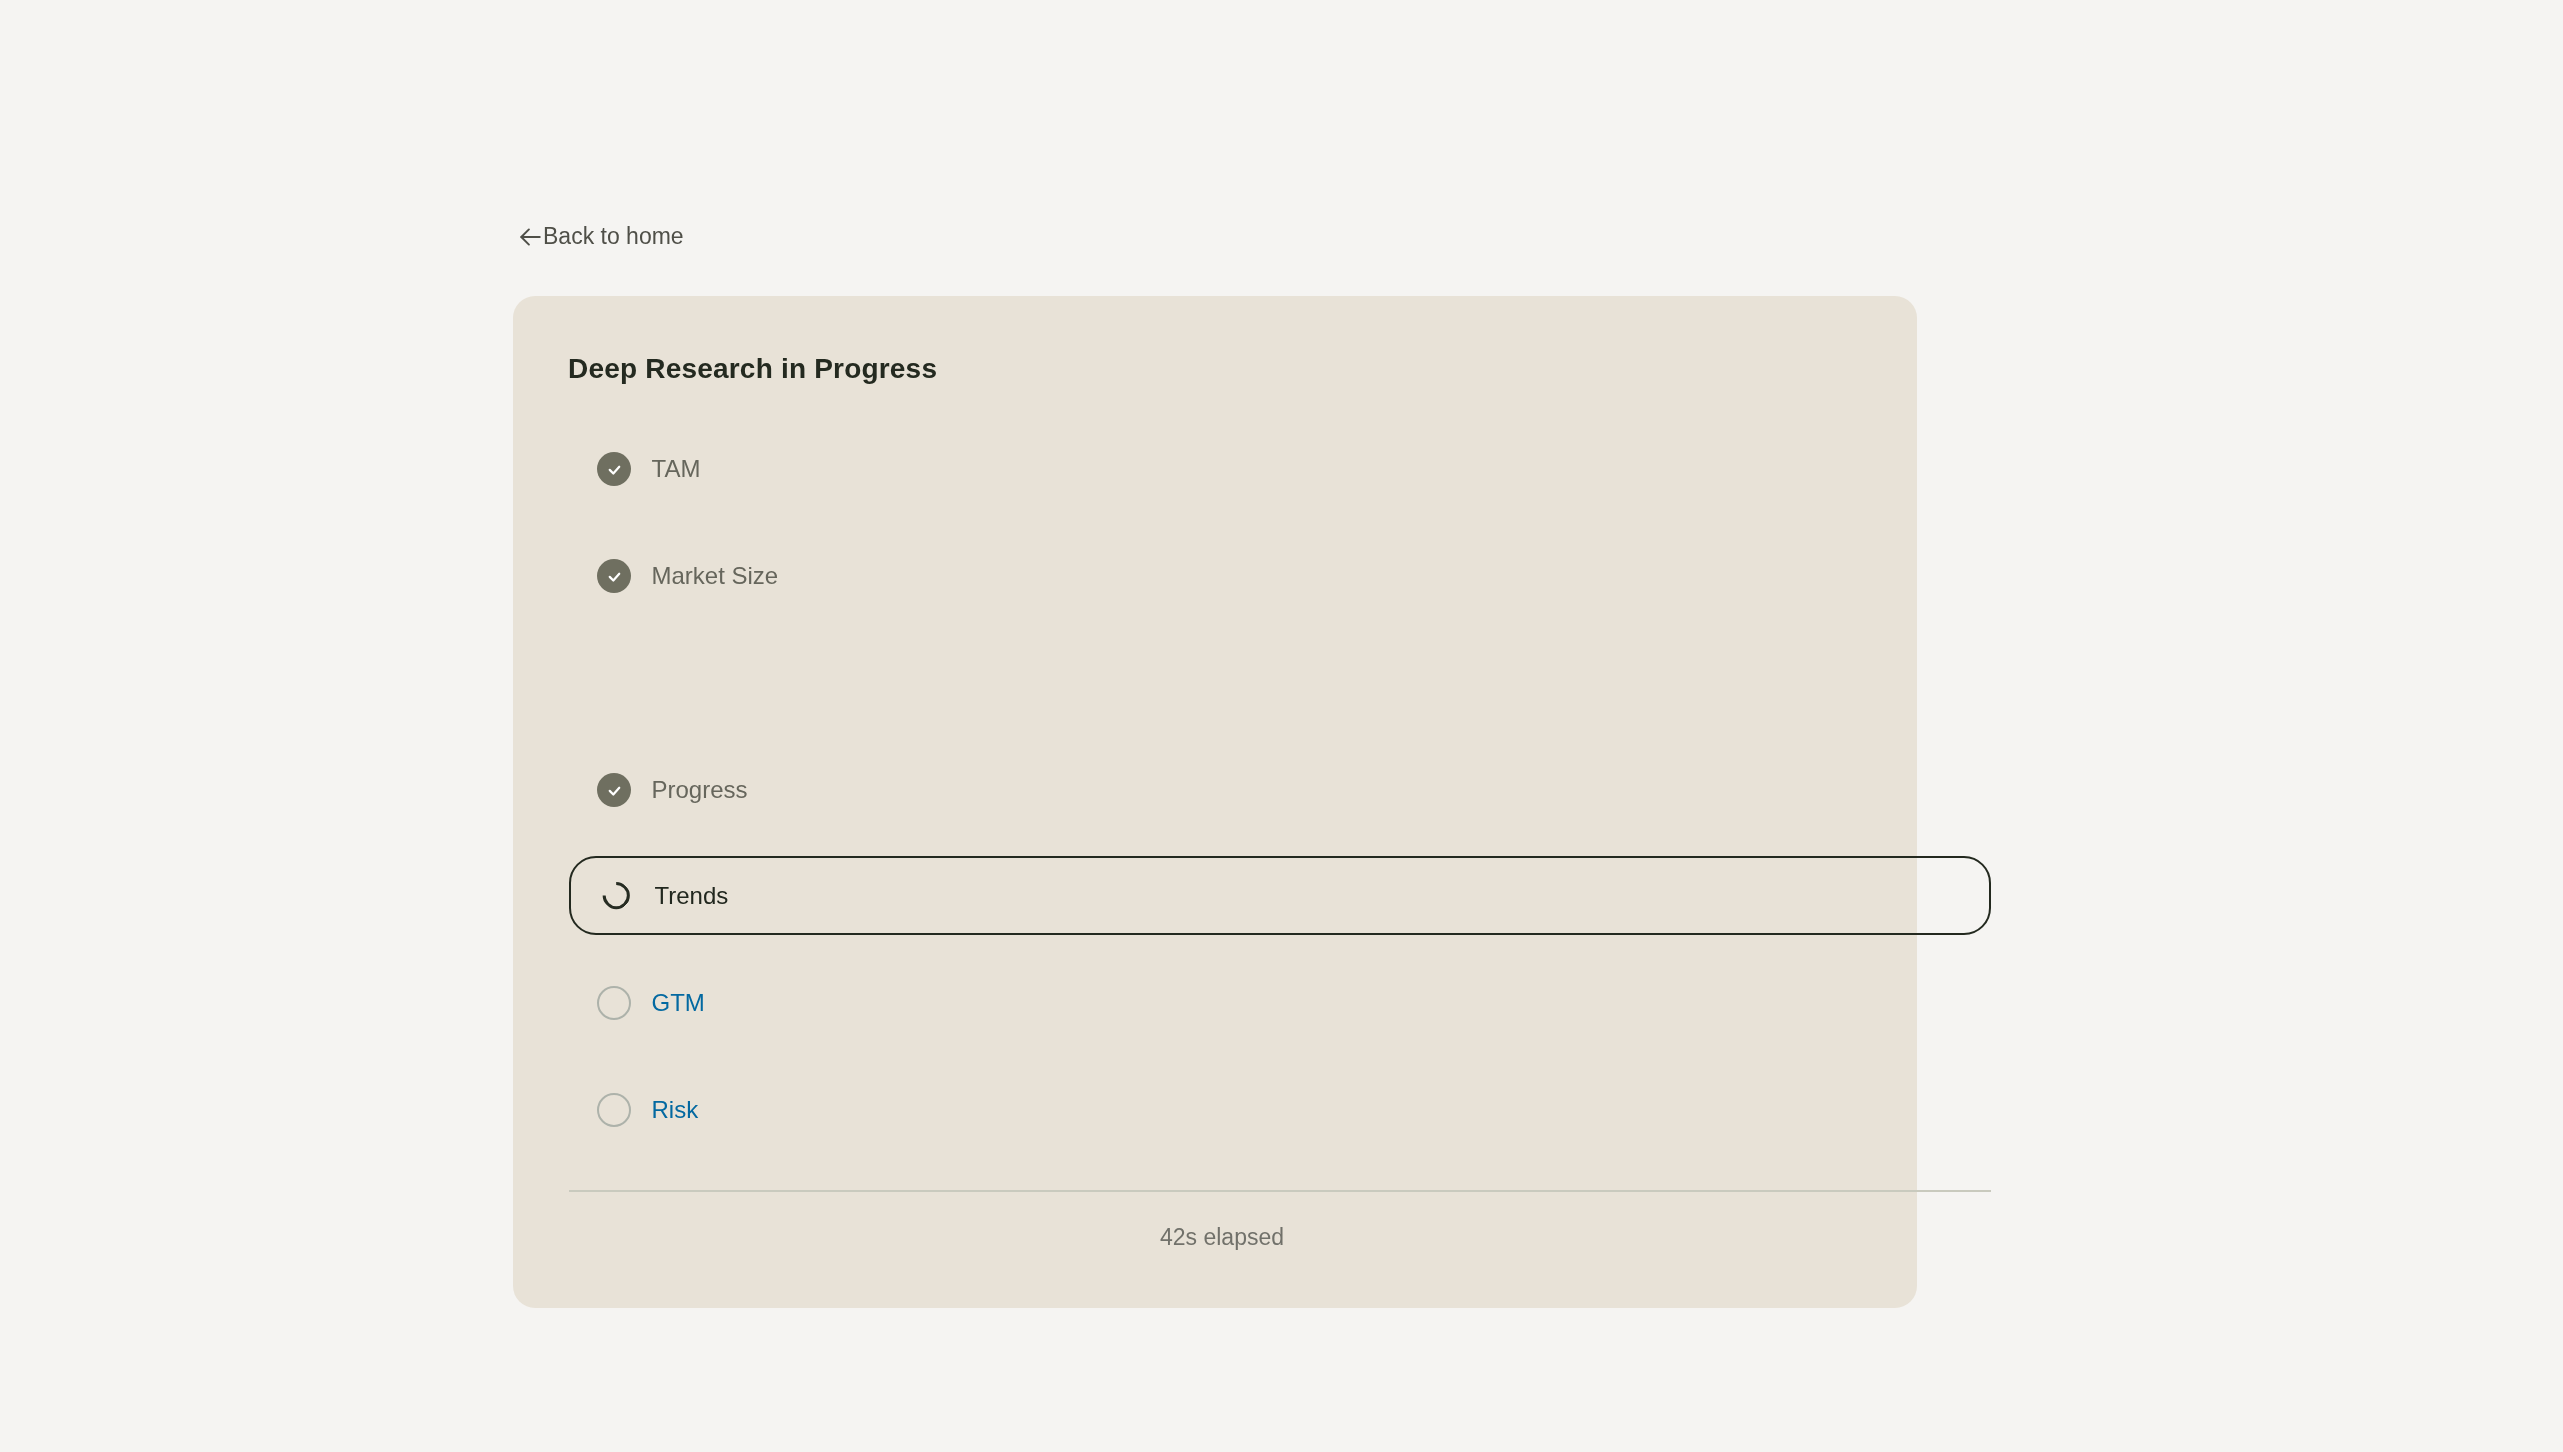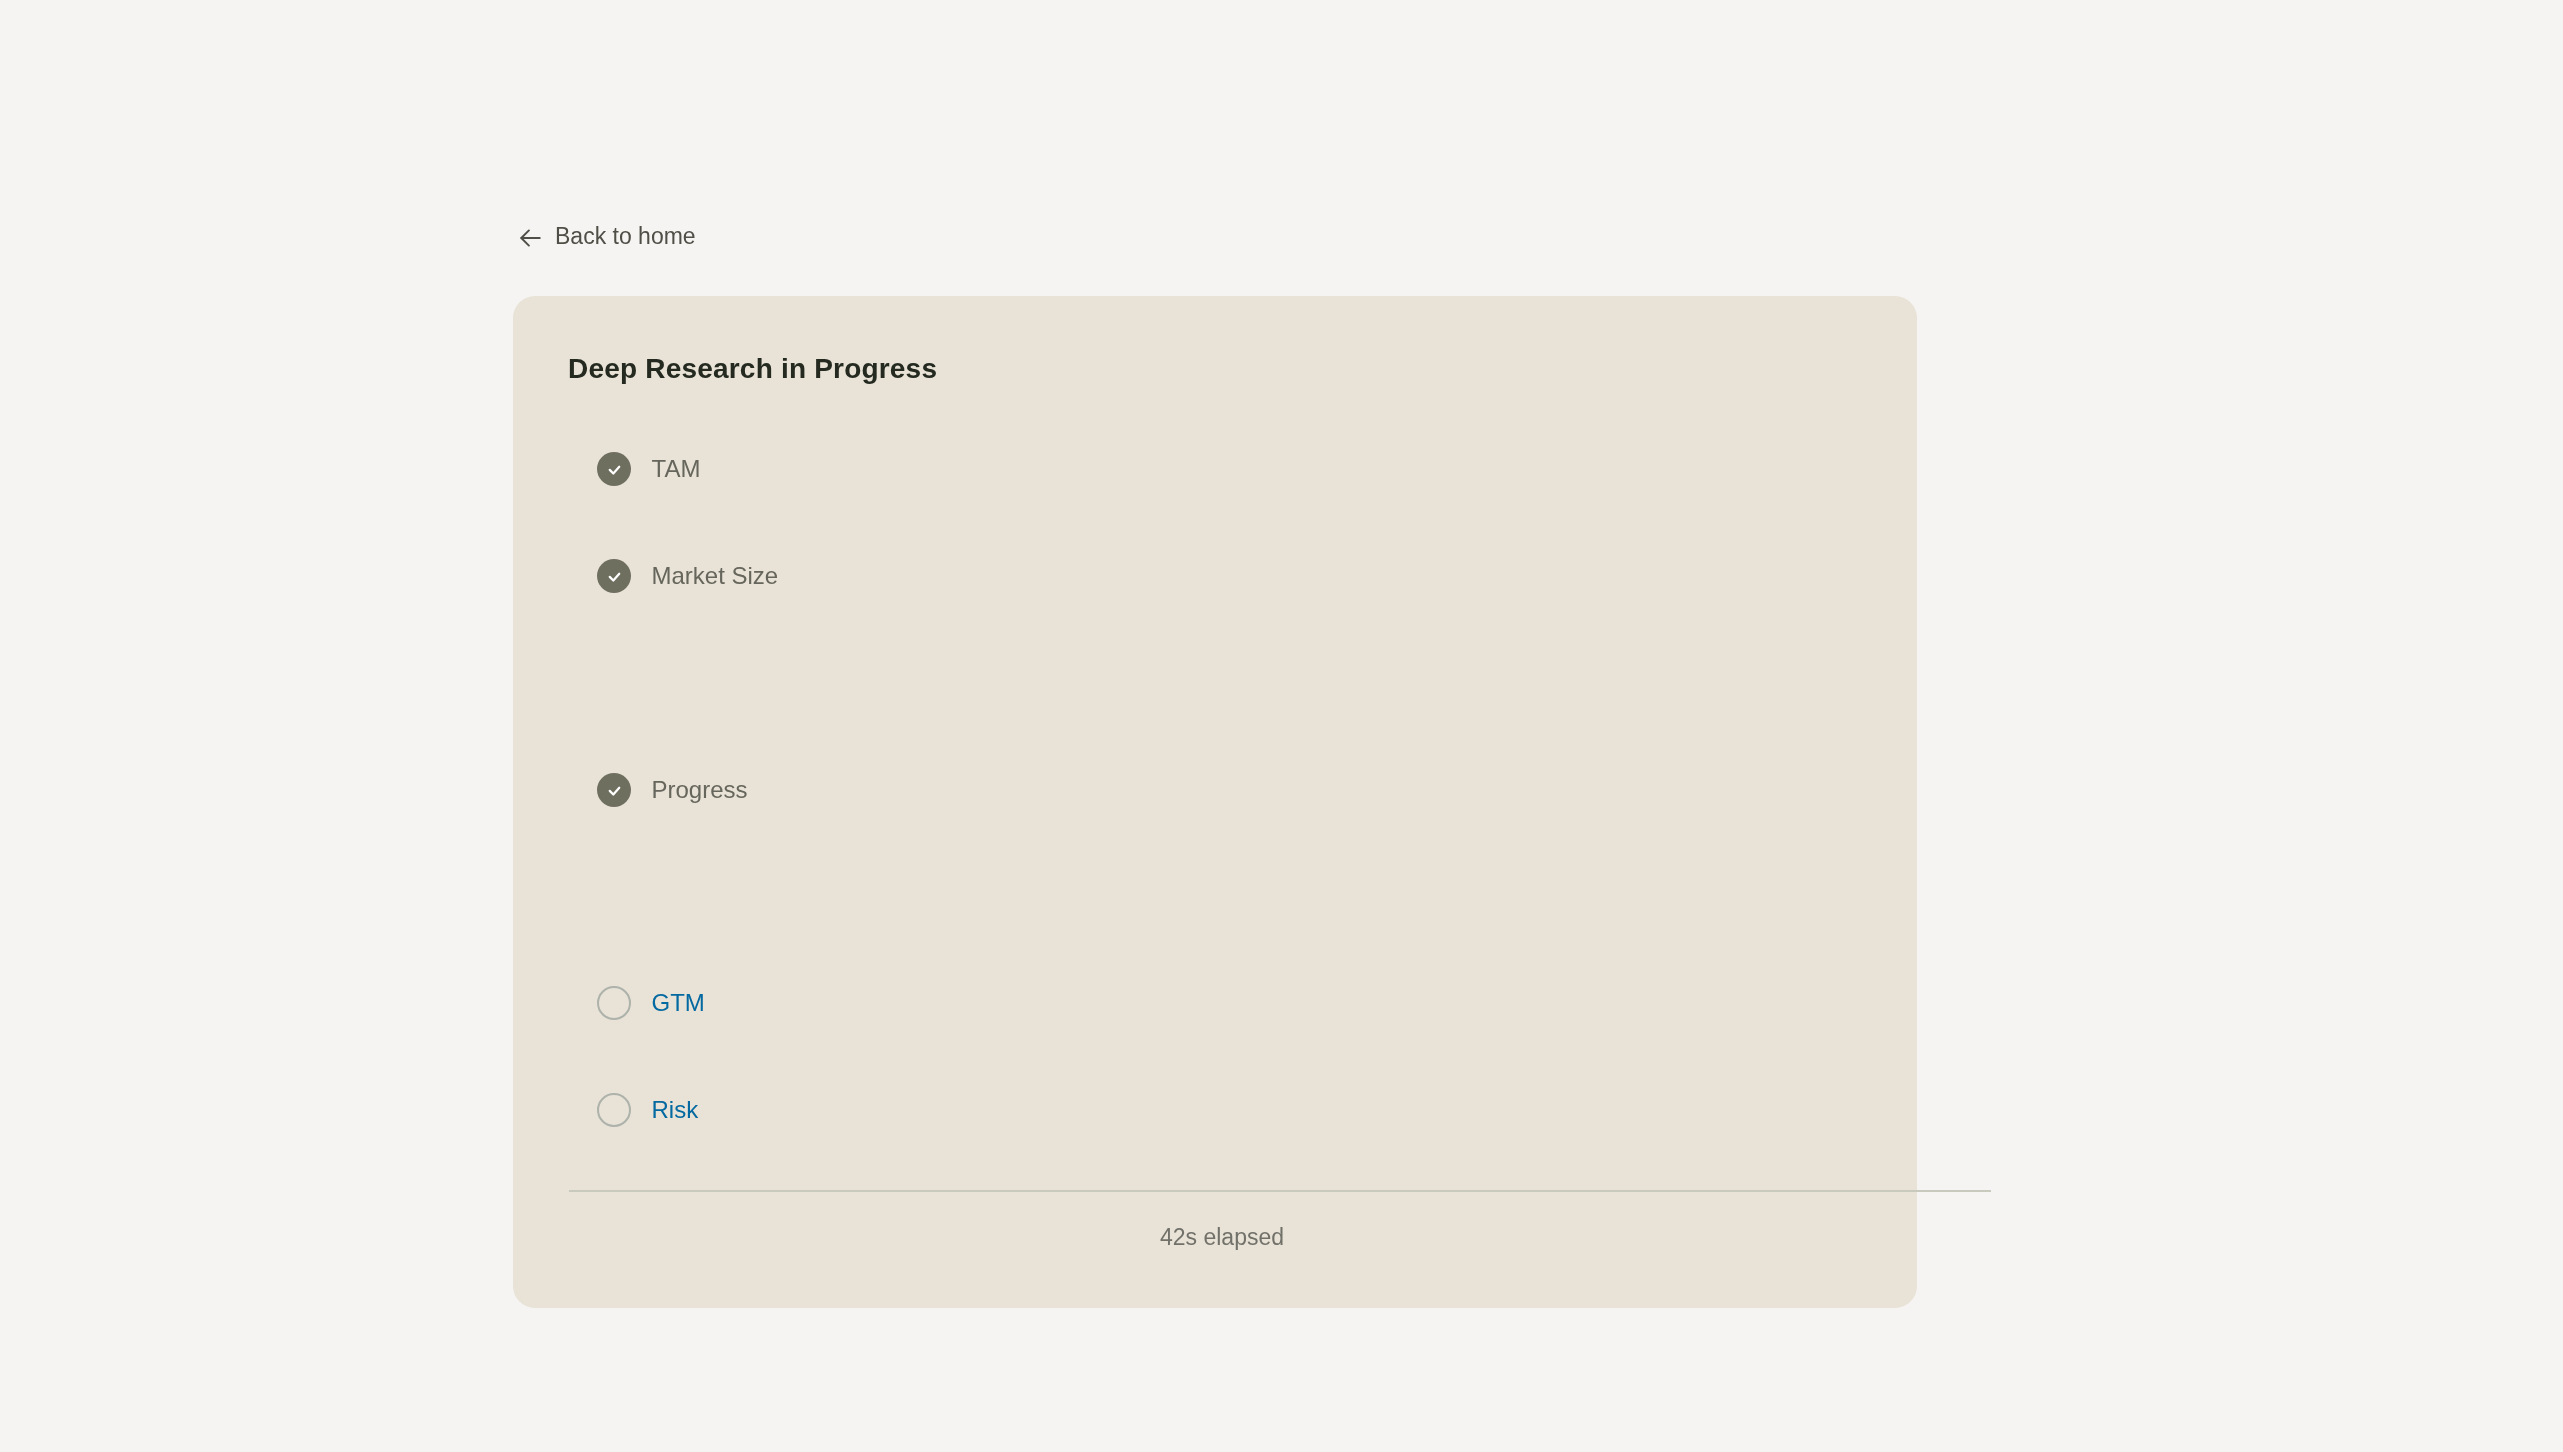--- a/index.html
+++ b/index.html
@@ -8,21 +8,21 @@
     background: #f5f4f2;
     font-family: "Liberation Sans", "DejaVu Sans", sans-serif;
     overflow: hidden;
     position: relative;
   }
 
   
   .back-link {
     position: absolute;
     left: 517px; top: 222px;
-    display: flex; align-items: flex-end; gap: 12px;
+    display: flex; align-items: center; gap: 0;
     color: #4f4f48;
     font-size: 23px;
     text-decoration: none;
     cursor: pointer;
     line-height: 29px;
   }
   .back-link svg { display: block; }
 
   
   .card {
@@ -163,20 +163,24 @@
 
     <div class="row done" style="top:477px">
       <span class="circle">
         <svg width="19" height="19" viewBox="0 0 24 24" fill="none" stroke="#ffffff" stroke-width="2.8" stroke-linecap="round" stroke-linejoin="round">
             <polyline points="6,12.5 10.5,17 18,8.5"></polyline>
           </svg>
       </span>
       <span class="label">Progress</span>
     </div>
 
+    <div class="row-active" style="top:560px">
+      <span class="spinner"></span>
+      <span class="label">Trends</span>
+    </div>
 
     <div class="row pending" style="top:690px">
       <span class="circle"></span>
       <span class="label">GTM</span>
     </div>
 
     <div class="row pending" style="top:797px">
       <span class="circle"></span>
       <span class="label">Risk</span>
     </div>

